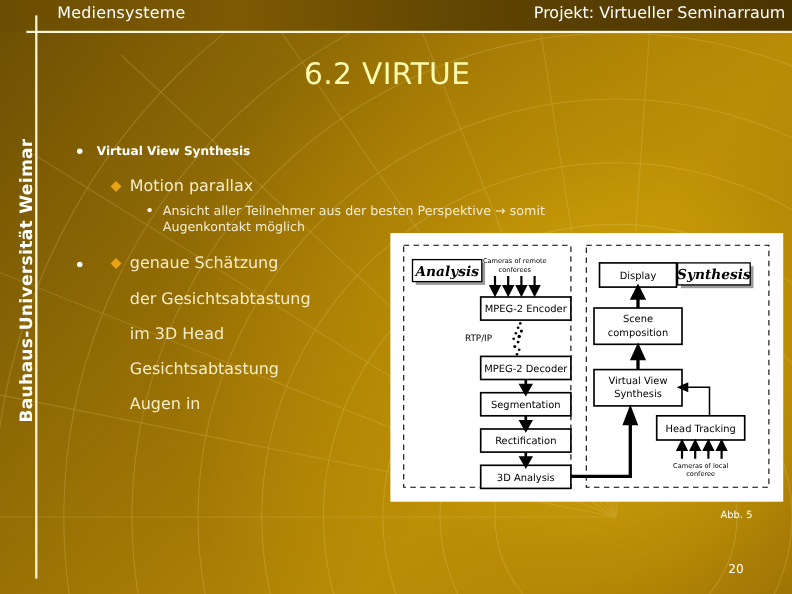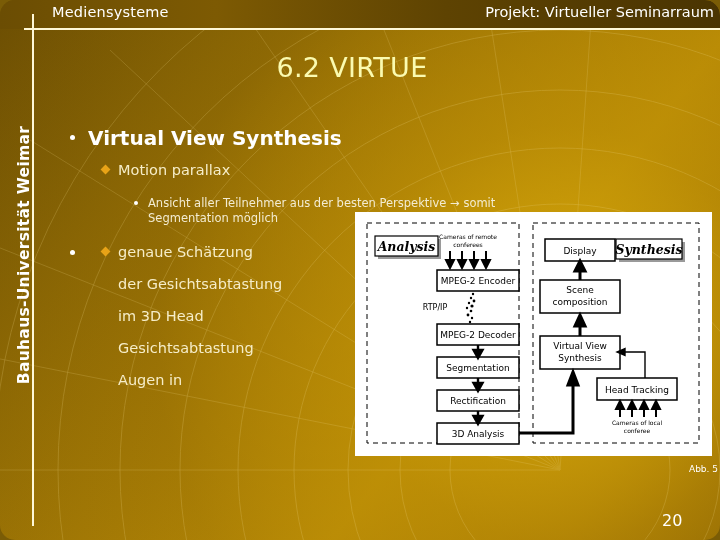--- a/index.html
+++ b/index.html
@@ -6,21 +6,20 @@
   body{
     width:720px;height:540px;overflow:hidden;
     font-family:"DejaVu Sans","Liberation Sans",sans-serif;
     background:#7a5c06;
   }
   #slide{
     position:relative;width:720px;height:540px;overflow:hidden;
     background:
       radial-gradient(circle at 78% 62%, rgba(214,168,10,0.95) 0%, rgba(186,141,6,0.55) 32%, rgba(124,90,4,0.15) 62%, rgba(90,64,3,0.05) 80%),
       linear-gradient(128deg,#6d4f03 0%,#8a6604 22%,#a87d05 46%,#c29206 66%,#a87a05 86%,#8a6204 100%);
-    border-radius: 15px;
   }
   
   #mesh{position:absolute;left:0;top:0;width:720px;height:540px;opacity:.42;pointer-events:none;}
 
   
   #header{position:absolute;left:0;top:0;width:720px;height:29px;
     background:linear-gradient(90deg,#6b4d03 0%,#7d5a03 30%,#5e4302 62%,#4a3402 100%);}
   #header-rule{position:absolute;left:24px;top:28px;width:696px;height:2px;background:#fff8d8;}
   #hdr-left{position:absolute;left:52px;top:4px;font-size:14.5px;color:#ffffff;
     letter-spacing:.2px;white-space:nowrap;}
@@ -35,44 +34,44 @@
   
   #sidebar{
     position:absolute;left:-131px;top:246px;width:310px;
     transform:rotate(-90deg);
     font-size:15.5px;font-weight:bold;color:#ffffff;text-align:center;
     letter-spacing:.3px;white-space:nowrap;
   }
 
   
   #body{position:absolute;left:62px;top:128px;width:600px;}
-  .lvl1{position:relative;padding-left:26px;font-size:20px;font-weight:bold;
+  .lvl1{position:relative;padding-left:26px;font-size:11px;font-weight:bold;
     color:#ffffff;line-height:20px;}
   .lvl1>.bu{position:absolute;left:8px;top:7px;width:5px;height:5px;border-radius:50%;
     background:#ffffff;}
   .lvl2{position:relative;padding-left:56px;font-size:14.5px;color:#f6edc8;
     line-height:19px;margin-top:13px;}
   .lvl2>.bu{position:absolute;left:40px;top:5px;width:7px;height:7px;
     background:#e8a317;transform:rotate(45deg);}
   .lvl3{position:relative;padding-left:86px;font-size:11.5px;color:#f3ecd2;
-    line-height:14px;margin-top:16px;}
+    line-height:14px;margin-top:4px;}
   .lvl3>.bu{position:absolute;left:72px;top:5px;width:4px;height:4px;border-radius:50%;
     background:#ffffff;}
   .ml{margin-top:1px;}
   #b2{margin-top:18px;}
 
   
   #figure{position:absolute;left:355px;top:212px;width:357px;height:244px;
     background:#ffffff;text-align:right;}
   #fig-svg{display:block;}
-  #abb{position:absolute;left:655px;top:464px;font-size:9px;color:#ffffff;margin-left:34px;}
+  #abb{position:absolute;left:655px;top:464px;font-size:9px;color:#ffffff;}
 
   
   #f-name{position:absolute;left:320px;top:511px;font-size:11.5px;color:#ffffff;margin-top:38px;}
-  #f-page{position:absolute;left:662px;top:511px;font-size:16px;color:#ffffff;}
+  #f-page{position:absolute;left:662px;top:511px;font-size:11px;color:#ffffff;}
 </style>
 </head>
 <body>
 
 <div id="slide">
 
   <svg id="mesh" viewBox="0 0 720 540" preserveAspectRatio="none">
     <g fill="none" stroke="#f0d98a" stroke-width="1" opacity="0.5">
       <circle cx="560" cy="470" r="110"></circle>
       <circle cx="560" cy="470" r="160"></circle>
@@ -121,21 +120,21 @@
     <div class="lvl2">
       <span class="bu"></span>
       <span>Motion parallax</span>
     </div>
 
     <div class="lvl3">
       <span class="bu"></span>
       <span>Ansicht aller Teilnehmer aus der besten Perspektive → somit</span>
     </div>
     <div class="lvl3 ml">
-      <span>Segmentation möglich</span>
+      <span>Augenkontakt möglich</span>
     </div>
 
     <div class="lvl1" id="b2">
       <span class="bu"></span>
     </div>
 
     <div class="lvl2">
       <span class="bu"></span>
       <span>genaue Schätzung</span>
     </div>

